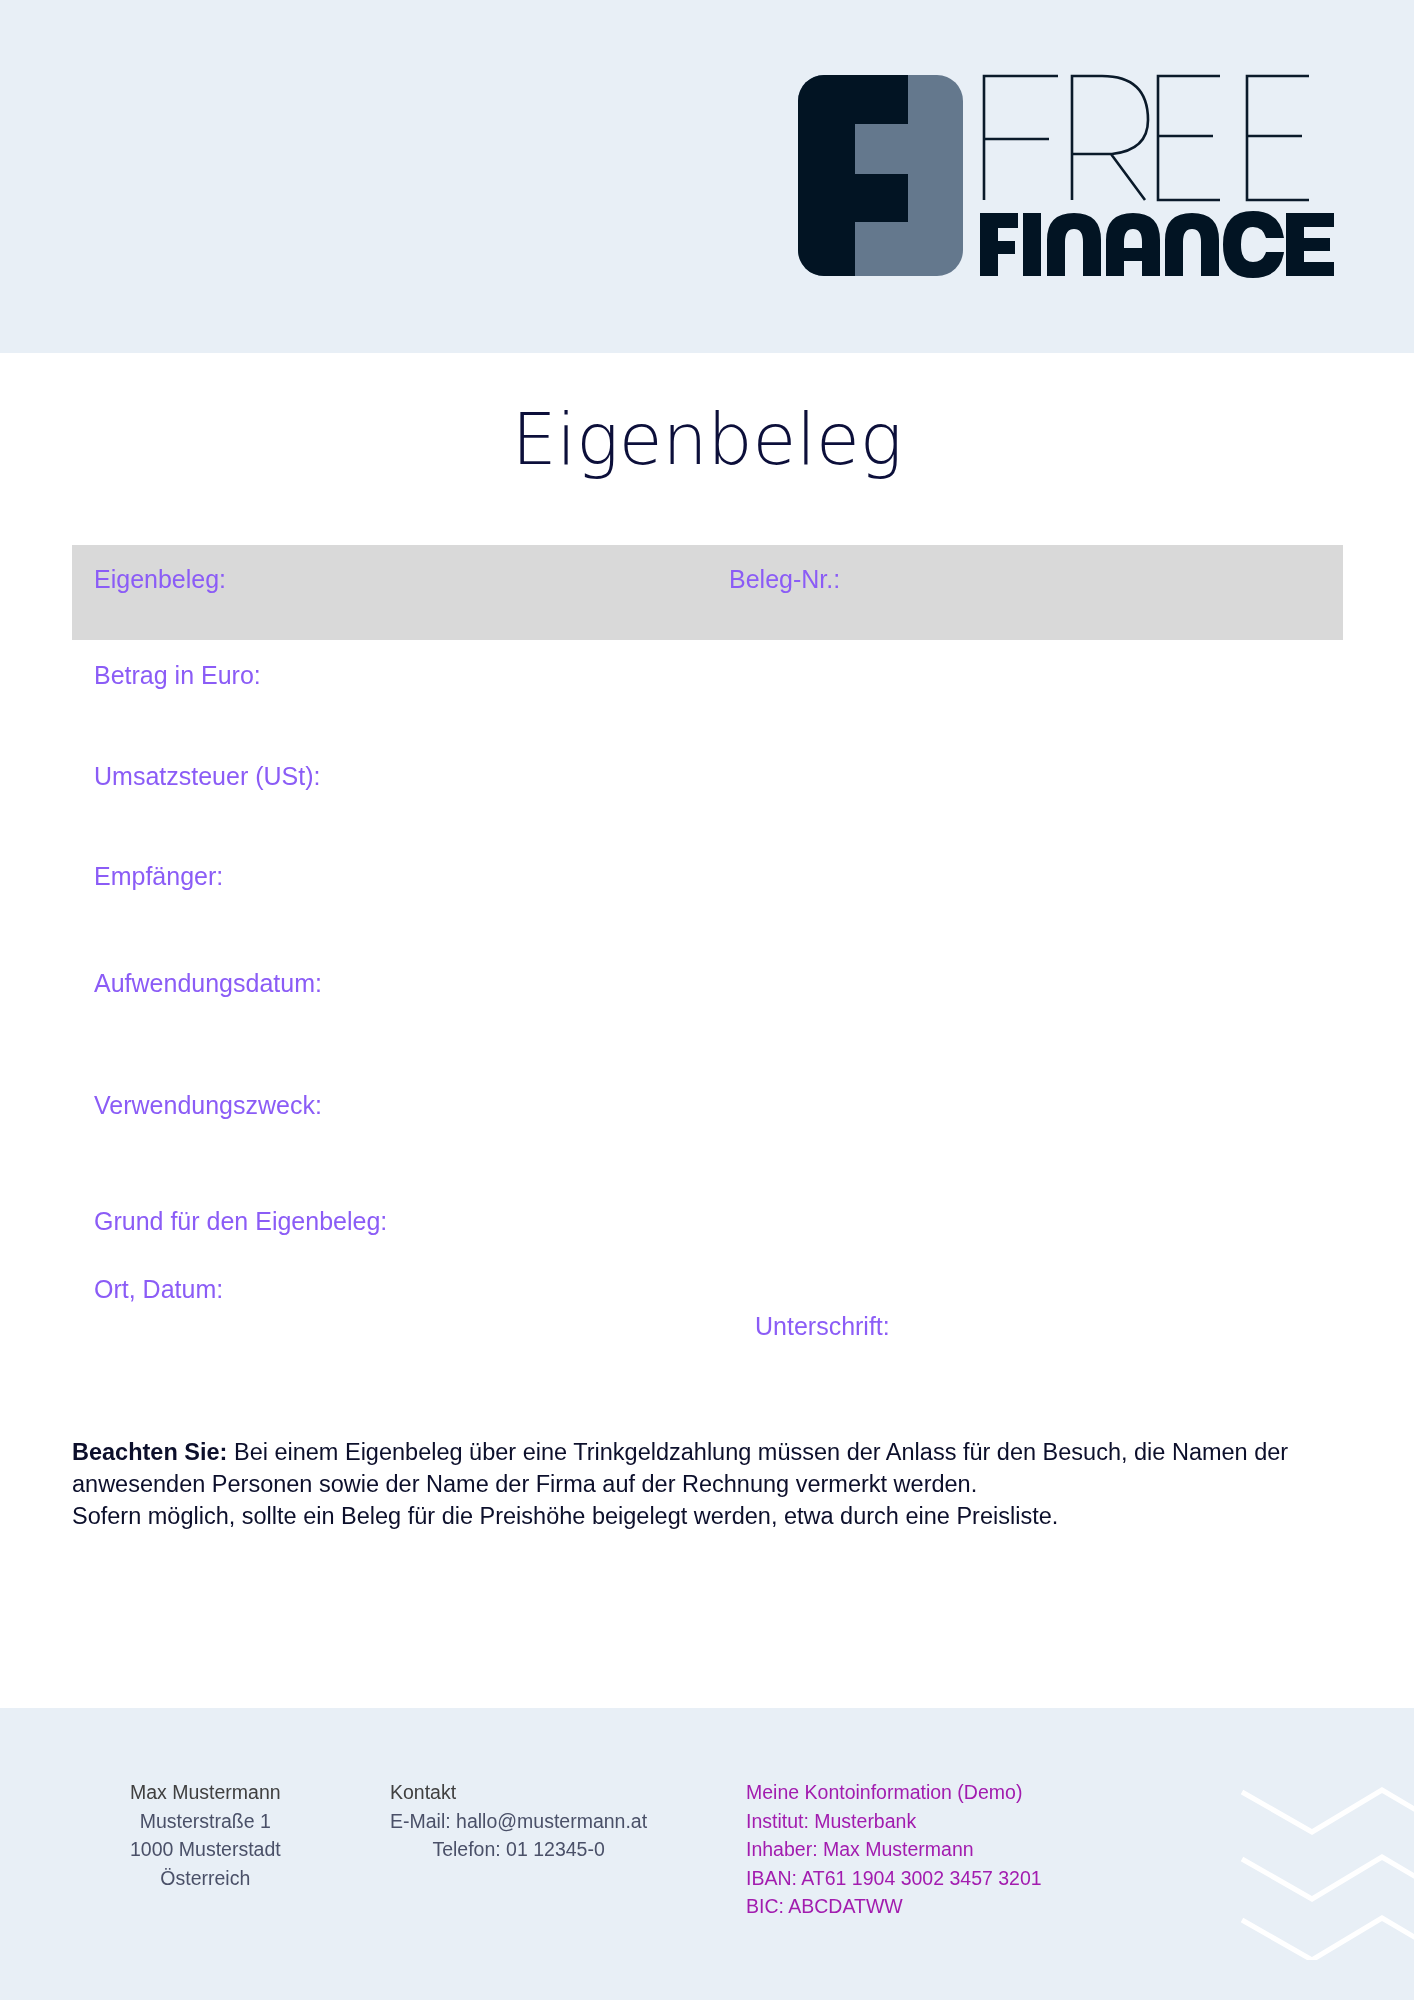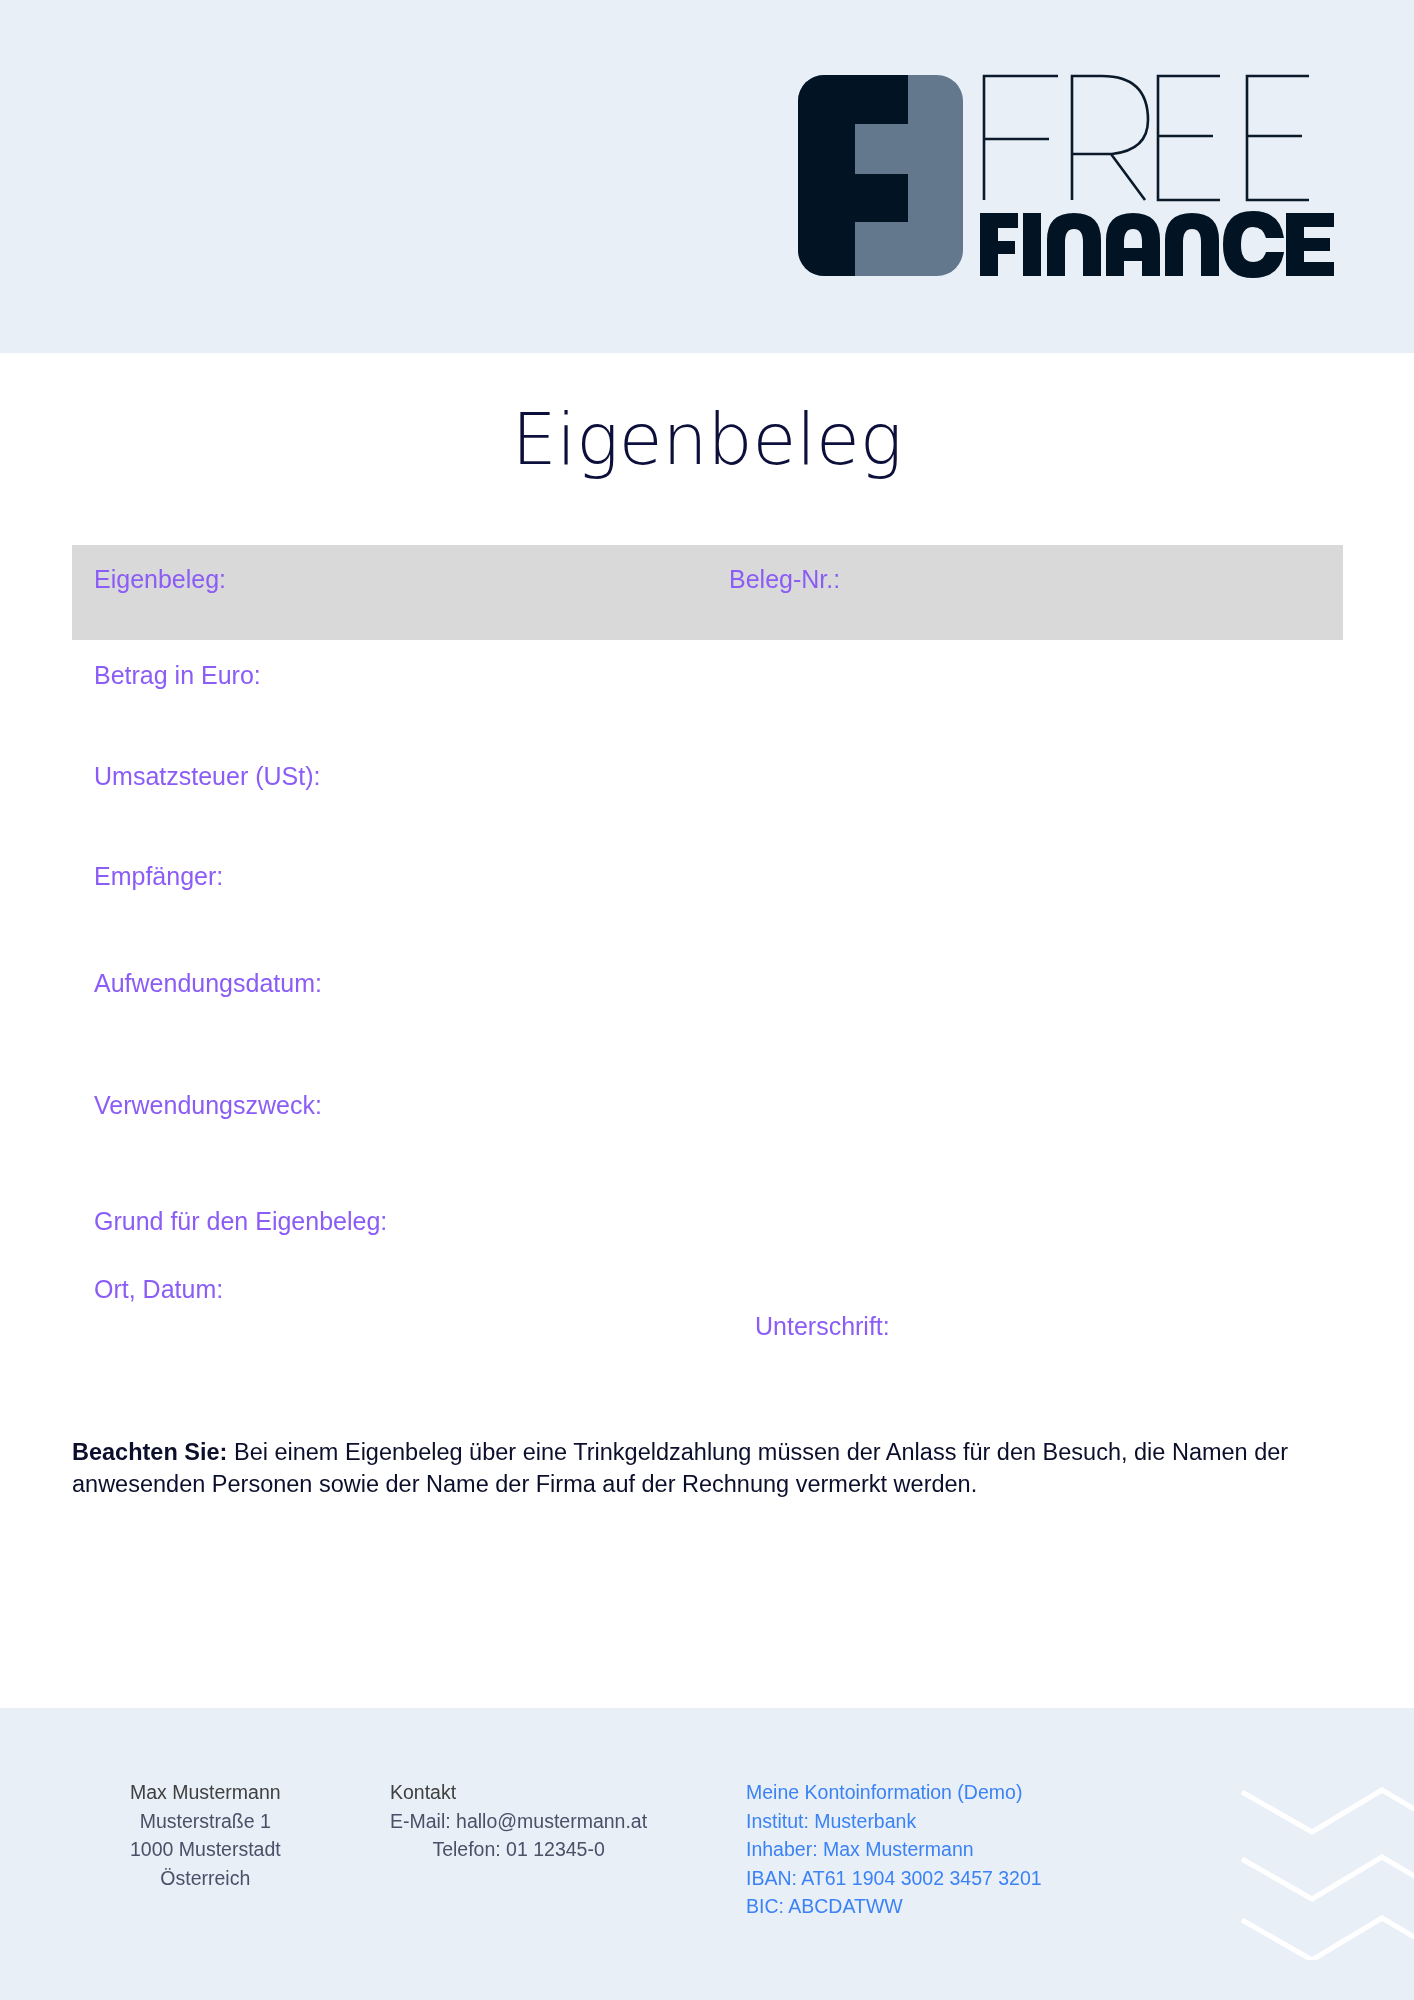--- a/index.html
+++ b/index.html
@@ -42,21 +42,21 @@
   .footer-band {
     position: absolute; left: 0; top: 1708px; width: 1414px; height: 292px;
     background: #e8eff6;
   }
   .footer-col {
     position: absolute; top: 1778px; font-size: 19.5px; line-height: 28.5px;
     font-family: "Liberation Sans", sans-serif;
   }
   .footer-col .head { color: #404040; }
   .footer-col .sub { color: #4a5068; text-align: center; }
-  .footer-col.bank .line { color: #3b82f6; }
+  .footer-col.bank .line { color: #a21caf; }
   .zigzag {
     position: absolute; left: 1240px; top: 1760px; width: 174px; height: 200px;
   }
 </style>
 </head>
 <body>
 
 <div class="header-band"></div>
 
 <svg class="logo" viewBox="0 0 580 210" xmlns="http://www.w3.org/2000/svg">
@@ -112,20 +112,21 @@
 <div class="field-label" style="left:94px; top:862px;">Empfänger:</div>
 <div class="field-label" style="left:94px; top:969px;">Aufwendungsdatum:</div>
 <div class="field-label" style="left:94px; top:1071px;margin-top:20px;">Verwendungszweck:</div>
 <div class="field-label" style="left:94px; top:1207px;">Grund für den Eigenbeleg:</div>
 
 <div class="field-label" style="left:94px; top:1275px;">Ort, Datum:</div>
 <div class="field-label" style="left:729px; top:1312px;margin-left:26px;">Unterschrift:</div>
 
 <div class="notice">
   <b>Beachten Sie:</b><span> Bei einem Eigenbeleg über eine Trinkgeldzahlung müssen der Anlass für den Besuch, die Namen der anwesenden Personen sowie der Name der Firma auf der Rechnung vermerkt werden.</span><br>
+  <span>Sofern möglich, sollte ein Beleg für die Preishöhe beigelegt werden, etwa durch eine Preisliste.</span>
 </div>
 
 <div class="footer-band"></div>
 
 <div class="footer-col" style="left:130px;">
   <div class="head">Max Mustermann</div>
   <div class="sub">Musterstraße 1</div>
   <div class="sub">1000 Musterstadt</div>
   <div class="sub">Österreich</div>
 </div>

